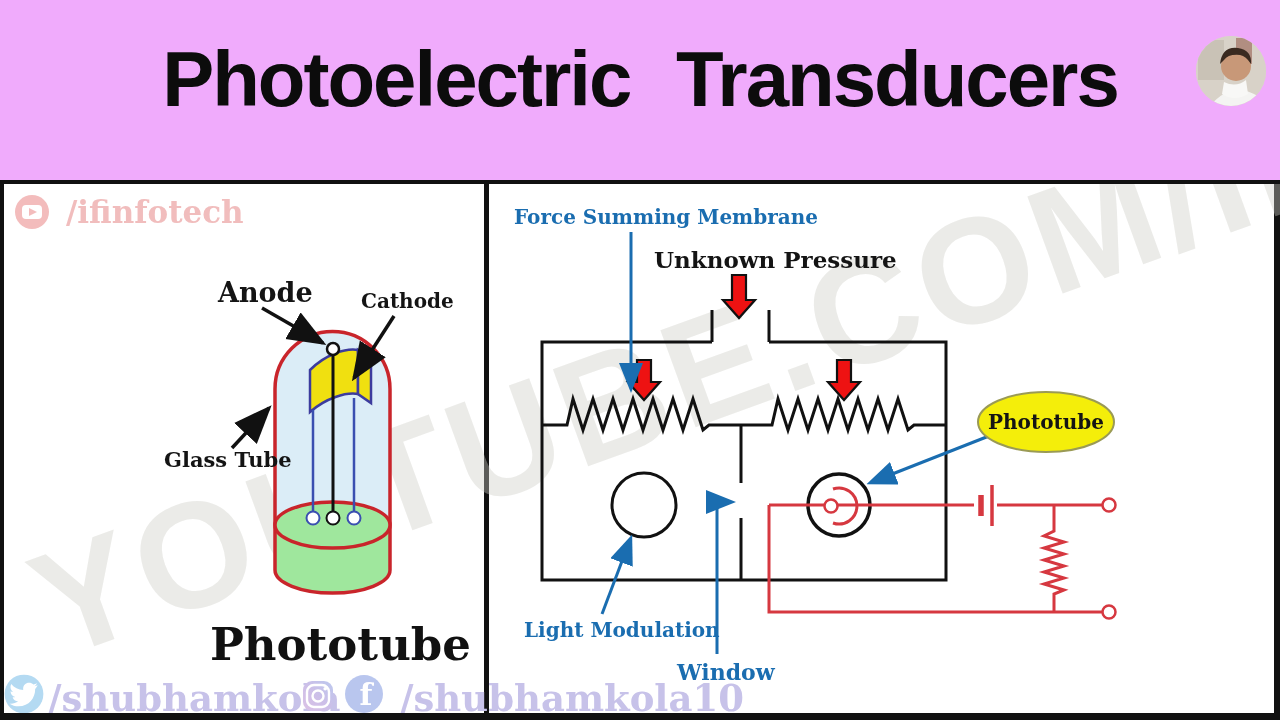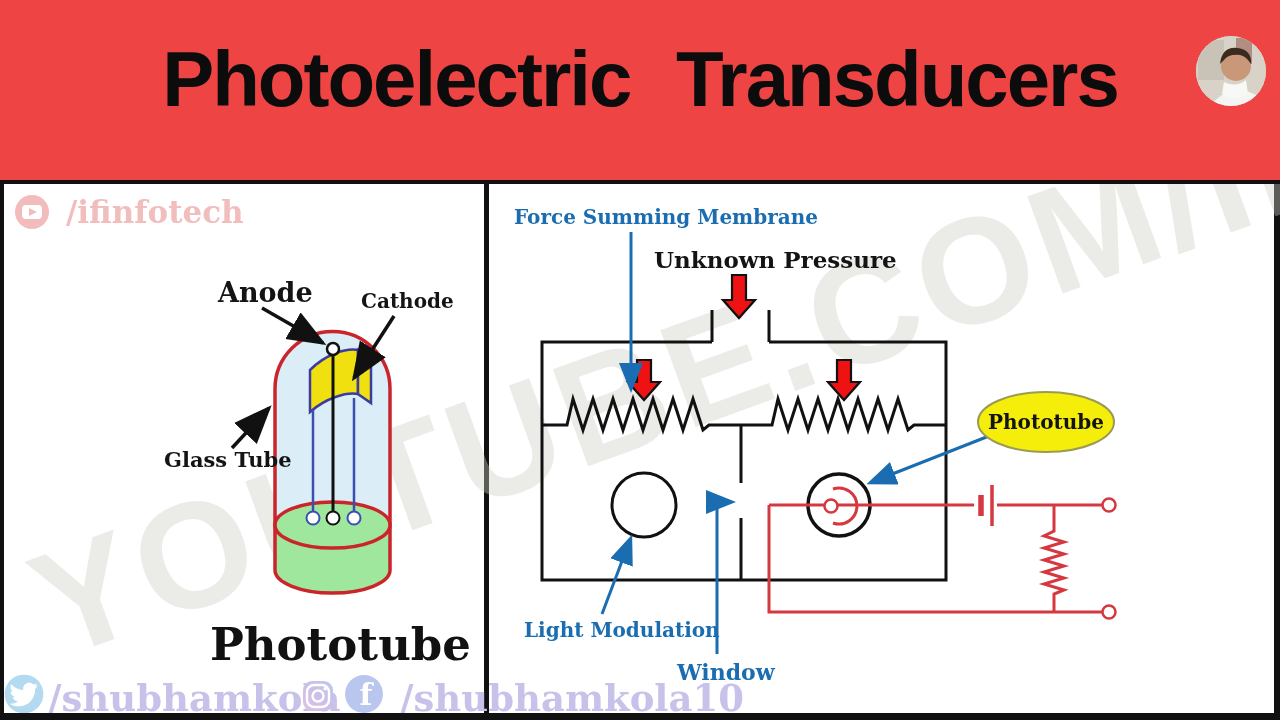--- a/index.html
+++ b/index.html
@@ -1,21 +1,21 @@
 <!DOCTYPE html>
 <html><head>
 <meta charset="utf-8">
 <style>
   html,body { margin:0; padding:0; background:#888; }
   .stage {
     position:relative; width:1280px; height:720px; background:#fff;
     overflow:hidden; font-family:"Liberation Sans", sans-serif;
   }
   
-  .header { position:absolute; left:0; top:0; width:1280px; height:180px; background:#ef4444; }
+  .header { position:absolute; left:0; top:0; width:1280px; height:180px; background:#f0abfc; }
   .title {
     position:absolute; left:0; top:34px; width:1280px; text-align:center;
     font-size:78px; font-weight:bold; letter-spacing:-2px; word-spacing:26px; color:#0c0c0c;
   }
   .avatar { position:absolute; left:1196px; top:36px; width:70px; height:70px; border-radius:50%; overflow:hidden; background:#ddd6cc; }
   
   .edge-top    { position:absolute; left:0; top:180px; width:1280px; height:4px; background:#111; }
   .edge-left   { position:absolute; left:0; top:184px; width:4px; height:536px; background:#111; }
   .edge-right  { position:absolute; left:1274px; top:184px; width:6px; height:536px; background:#111; }
   .divider     { position:absolute; left:484px; top:184px; width:5px; height:530px; background:#111; }

